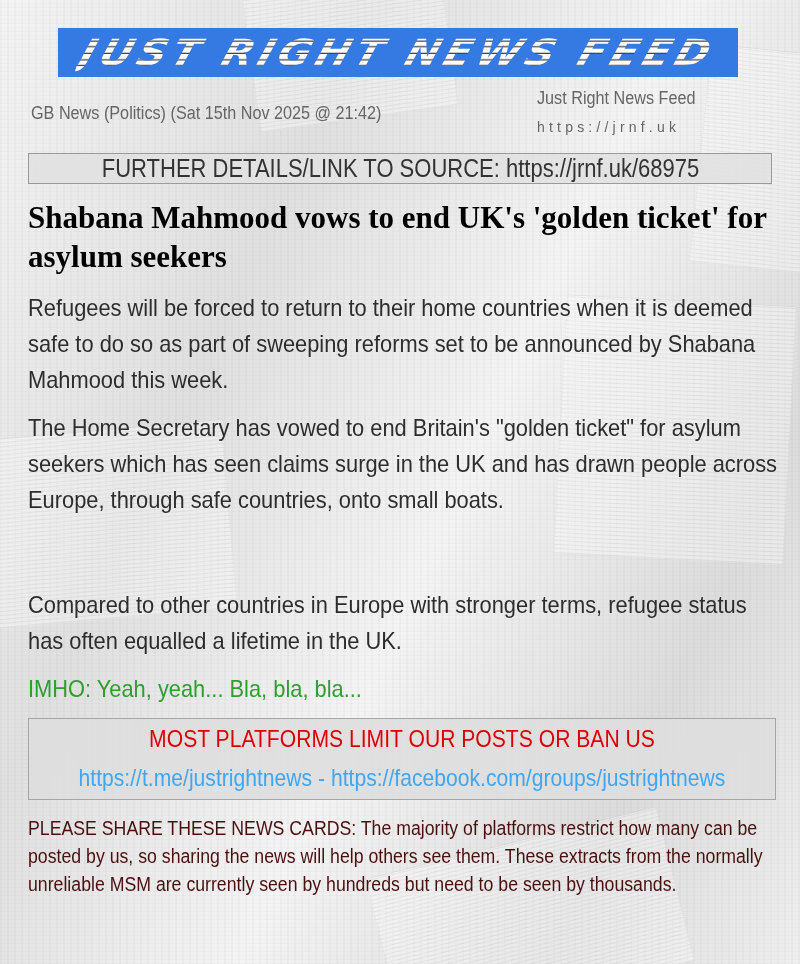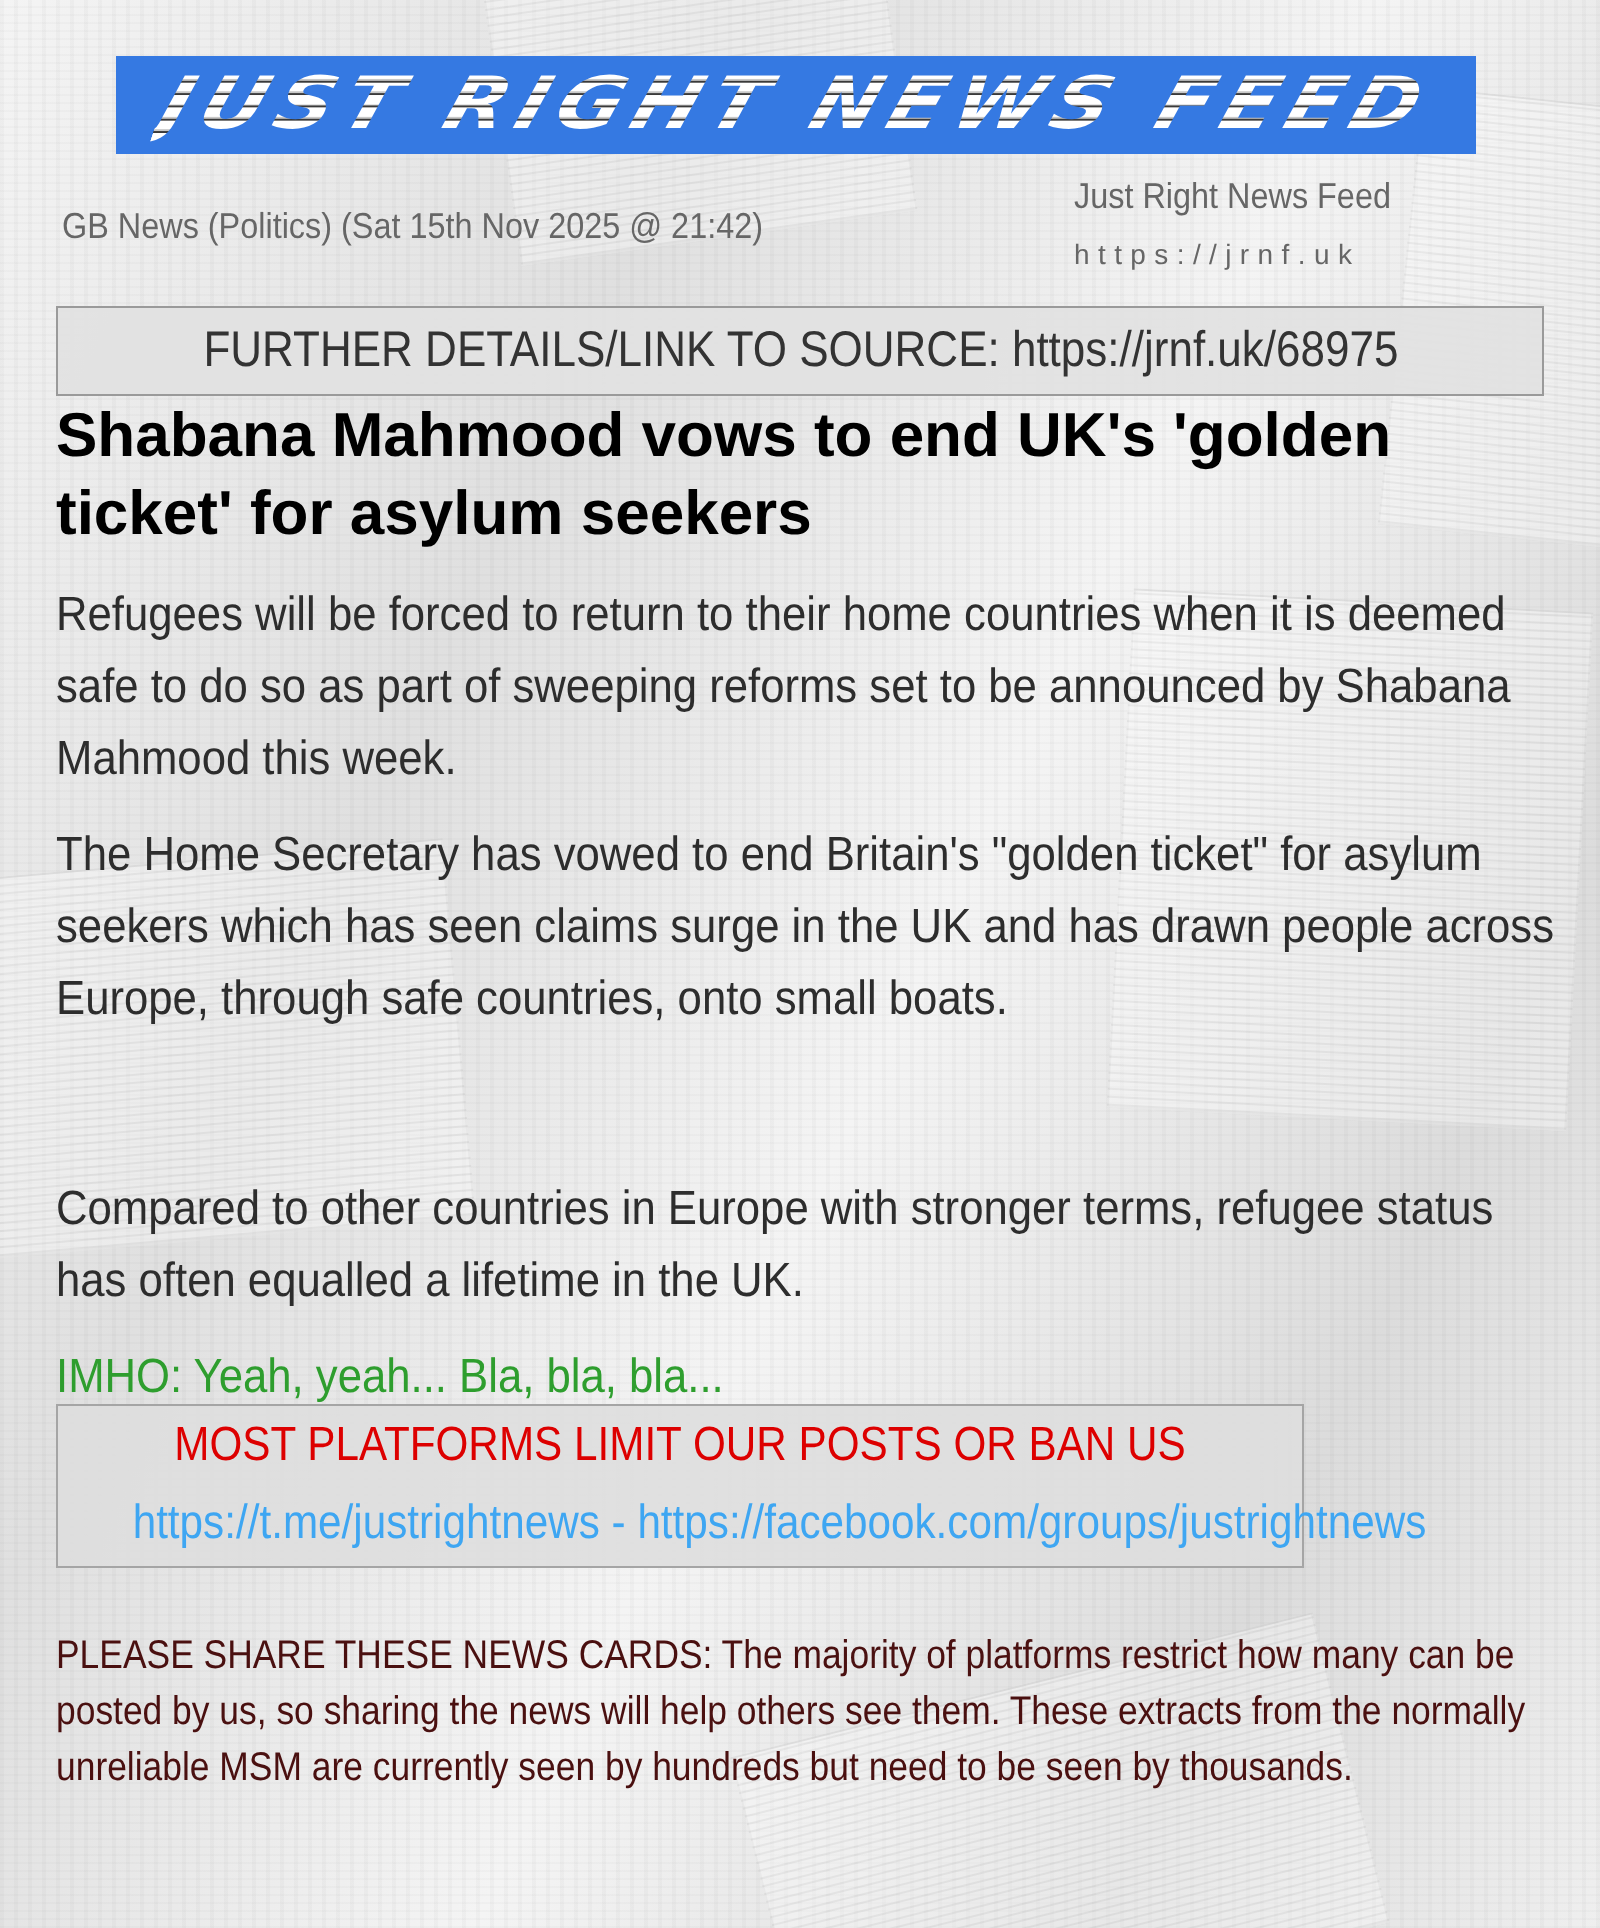--- a/index.html
+++ b/index.html
@@ -50,34 +50,34 @@
       position: absolute; left: 537px; top: 88px;
       font-size: 18px; color: #666;
       transform: scaleX(0.9); transform-origin: left;
     }
     .meta-right-url {
       position: absolute; left: 537px; top: 119px;
       font-size: 14px; color: #666; letter-spacing: 4.2px;
     }
     .source-box {
       position: absolute; left: 28px; top: 153px;
-      width: 744px; height: 45px;
+      width: 744px; height: 31px;
       background: rgba(226,226,226,0.95);
       border: 1px solid #9a9a9a;
       display: flex; align-items: center; justify-content: center;
     }
     .source-text {
       font-size: 25px; color: #333;
       transform: scaleX(0.88);
       white-space: nowrap;
     }
     .headline {
       position: absolute; left: 28px; top: 198px;
       width: 750px;
-      font-family: Liberation Sans, sans-serif;
+      font-family: Liberation Serif, serif;
       font-weight: bold;
       font-size: 31px;
       line-height: 39px;
       color: #000;
     }
     .para {
       position: absolute; left: 28px;
       width: 760px;
       font-size: 24px; line-height: 36px; color: #2d2d2d;
       transform: scaleX(0.91); transform-origin: left;
@@ -86,22 +86,22 @@
     .p1 { top: 290px; }
     .p2 { top: 410px; }
     .p3 { top: 587px; }
     .imho {
       position: absolute; left: 28px; top: 671px;
       font-size: 24px; line-height: 36px; color: #2e9e2e;
       transform: scaleX(0.91); transform-origin: left;
       white-space: nowrap;
     }
     .promo-box {
-      position: absolute; left: 28px; top: 702px;
-      width: 624px; height: 82px;
+      position: absolute; left: 28px; top: 718px;
+      width: 748px; height: 82px;
       background: rgba(222,222,222,0.9);
       border: 1px solid #a5a5a5;
     }
     .promo-warning {
       position: absolute; left: 0; right: 0; top: 6px;
       text-align: center;
       font-size: 24px; color: #dd0000;
       transform: scaleX(0.88);
       white-space: nowrap;
     }

